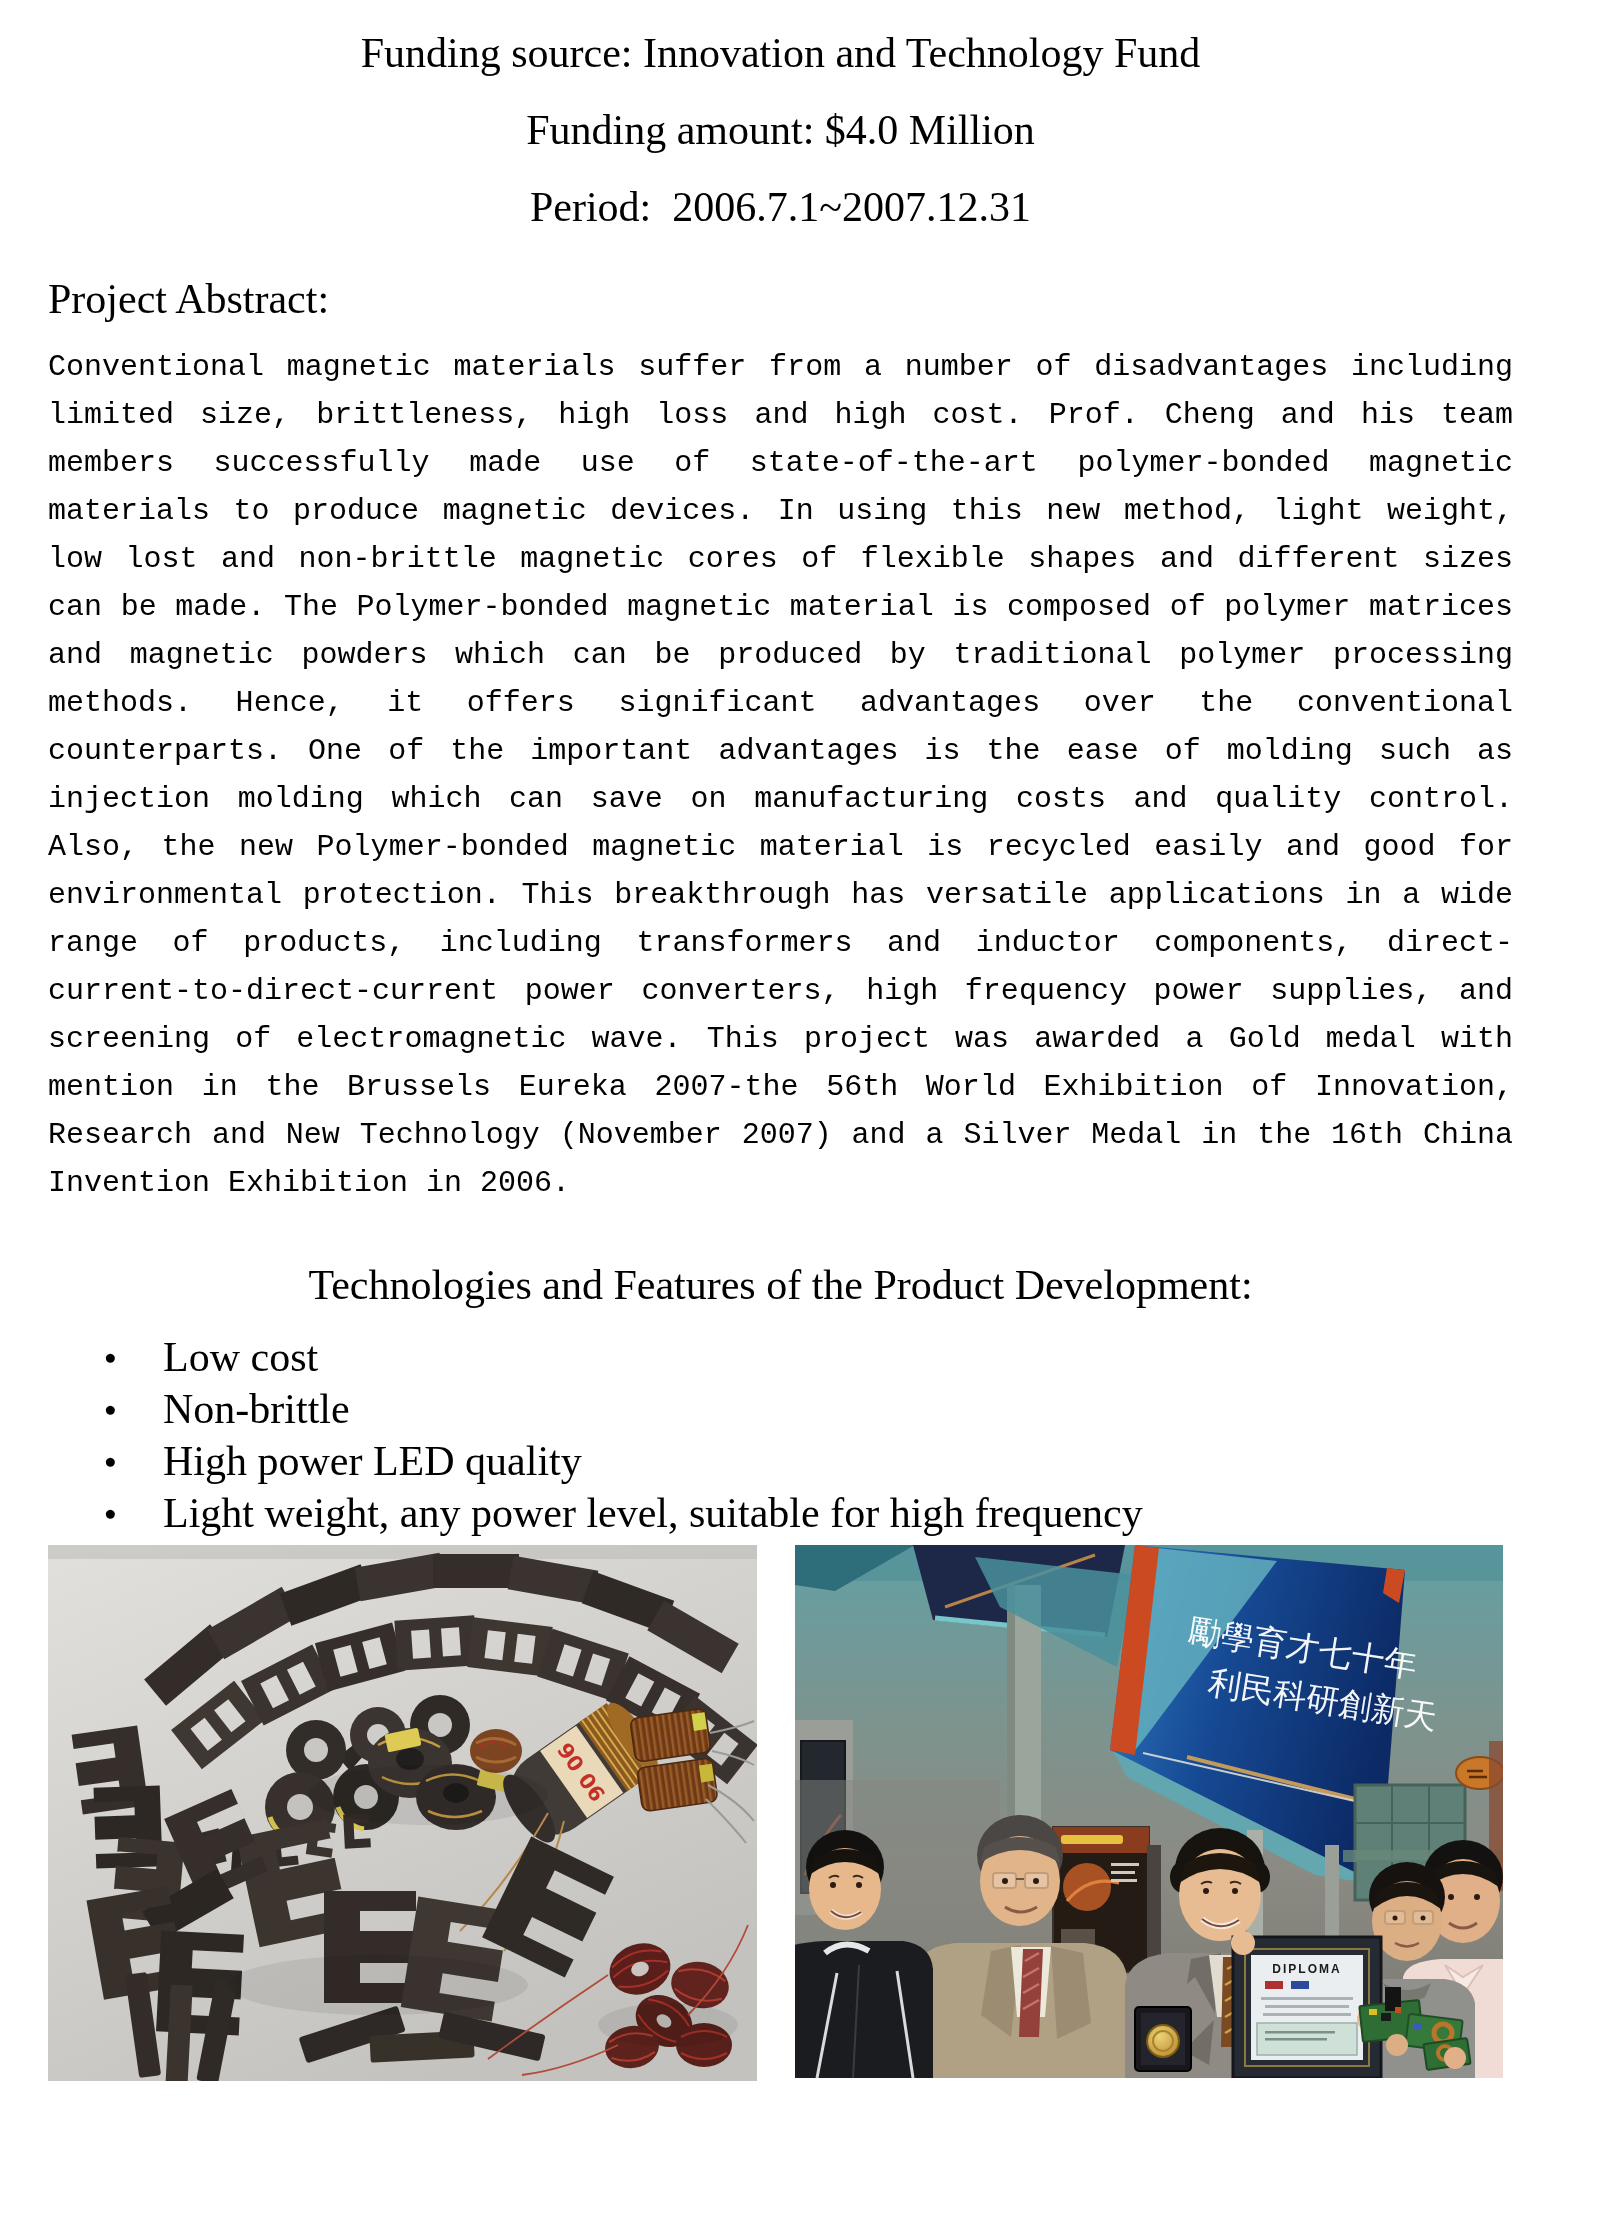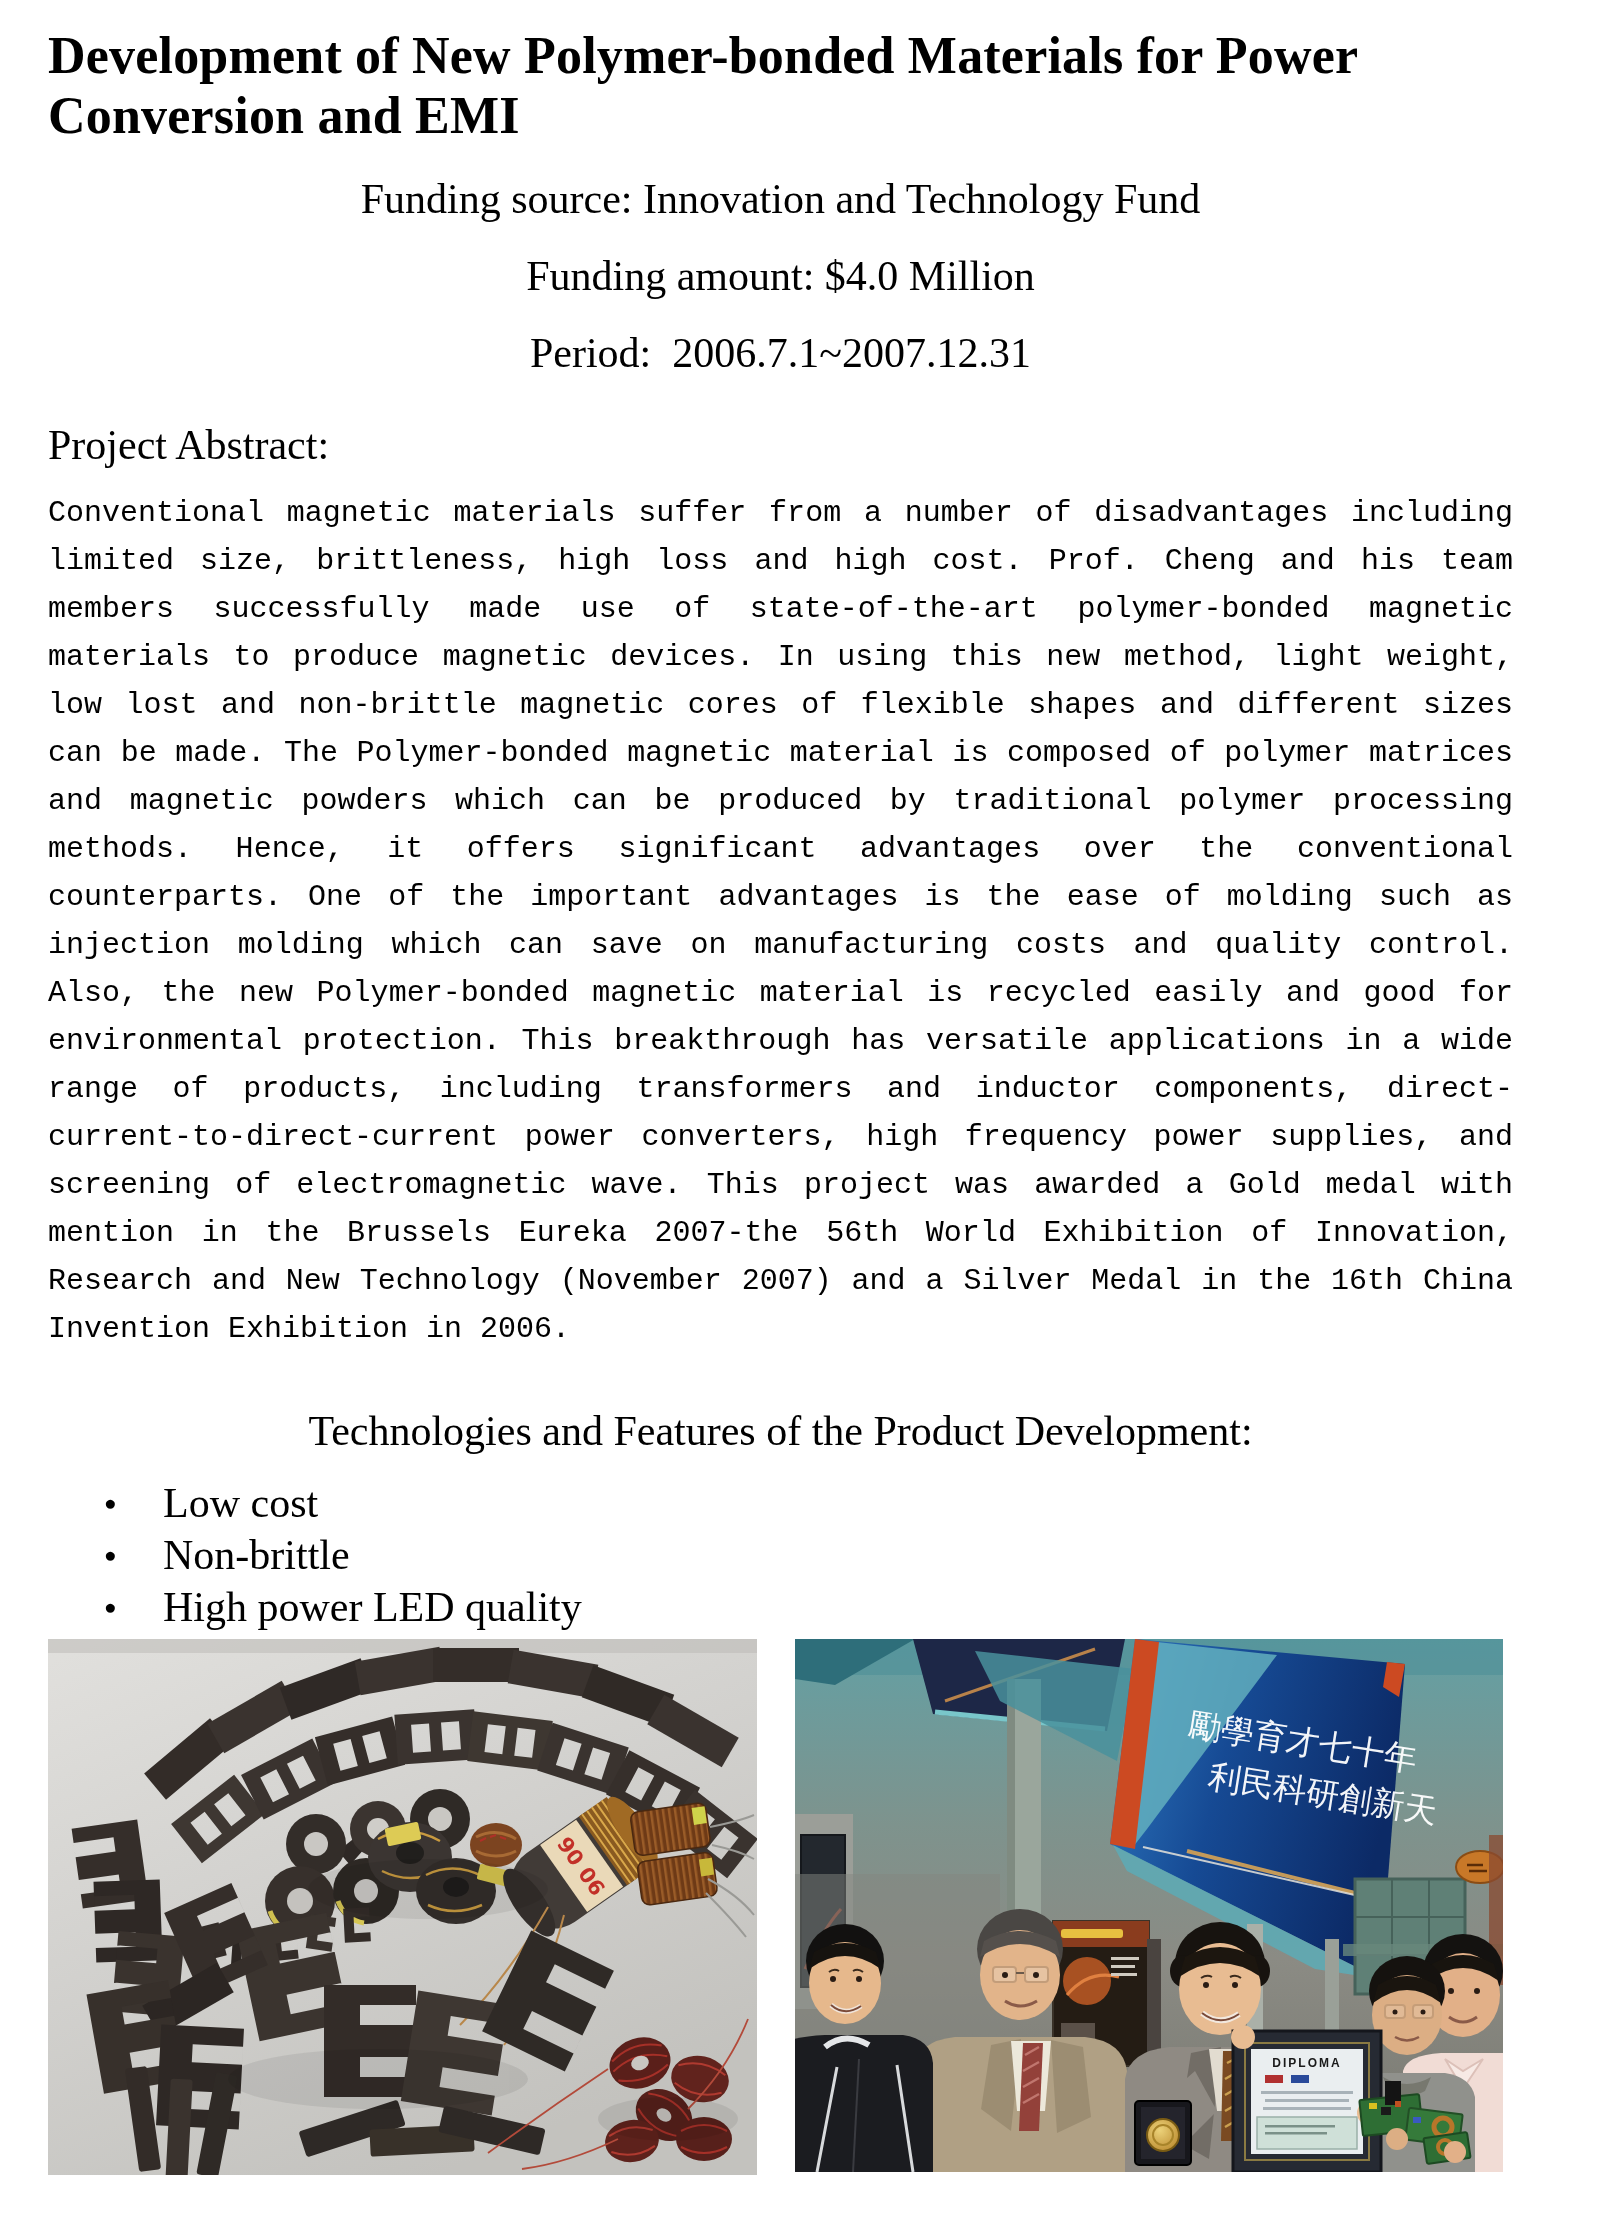--- a/index.html
+++ b/index.html
@@ -40,34 +40,34 @@
   }
   figure.figures { margin:6px 0 0 0; width:1455px; }
   .photo-row { display:flex; gap:38px; align-items:flex-start; }
   .photo-row svg { display:block; }
 </style>
 </head>
 <body>
 
 <main class="content">
 
-  <h1 class="title"><span>Development of New Polymer-bonded Materials for Power</span><br><span>Conversion and EMI</span></h1>
 
   <p class="meta">Funding source: Innovation and Technology Fund</p>
   <p class="meta">Funding amount: $4.0 Million</p>
   <p class="meta">Period:  2006.7.1~2007.12.31</p>
 
   <h2 class="subhead">Project Abstract:</h2>
   <p class="abstract">Conventional magnetic materials suffer from a number of disadvantages including limited size, brittleness, high loss and high cost. Prof. Cheng and his team members successfully made use of state-of-the-art polymer-bonded magnetic materials to produce magnetic devices. In using this new method, light weight, low lost and non-brittle magnetic cores of flexible shapes and different sizes can be made. The Polymer-bonded magnetic material is composed of polymer matrices and magnetic powders which can be produced by traditional polymer processing methods. Hence, it offers significant advantages over the conventional counterparts. One of the important advantages is the ease of molding such as injection molding which can save on manufacturing costs and quality control. Also, the new Polymer-bonded magnetic material is recycled easily and good for environmental protection. This breakthrough has versatile applications in a wide range of products, including transformers and inductor components, direct-current-to-direct-current power converters, high frequency power supplies, and screening of electromagnetic wave. This project was awarded a Gold medal with mention in the Brussels Eureka 2007-the 56th World Exhibition of Innovation, Research and New Technology (November 2007) and a Silver Medal in the 16th China Invention Exhibition in 2006.</p>
 
   <h2 class="subhead tech">Technologies and Features of the Product Development:</h2>
   <ul class="features">
     <li>Low cost</li>
     <li>Non-brittle</li>
     <li>High power LED quality</li>
+    <li>Light weight, any power level, suitable for high frequency</li>
   </ul>
 
   <figure class="figures">
     <div class="photo-row">
 
       <svg width="709" height="536" viewBox="0 0 709 536" xmlns="http://www.w3.org/2000/svg">
         <defs>
           <linearGradient id="tbl" x1="0" y1="0" x2="0.55" y2="1">
             <stop offset="0" stop-color="#e1e0dd"></stop>
             <stop offset="0.5" stop-color="#d2d1ce"></stop>

